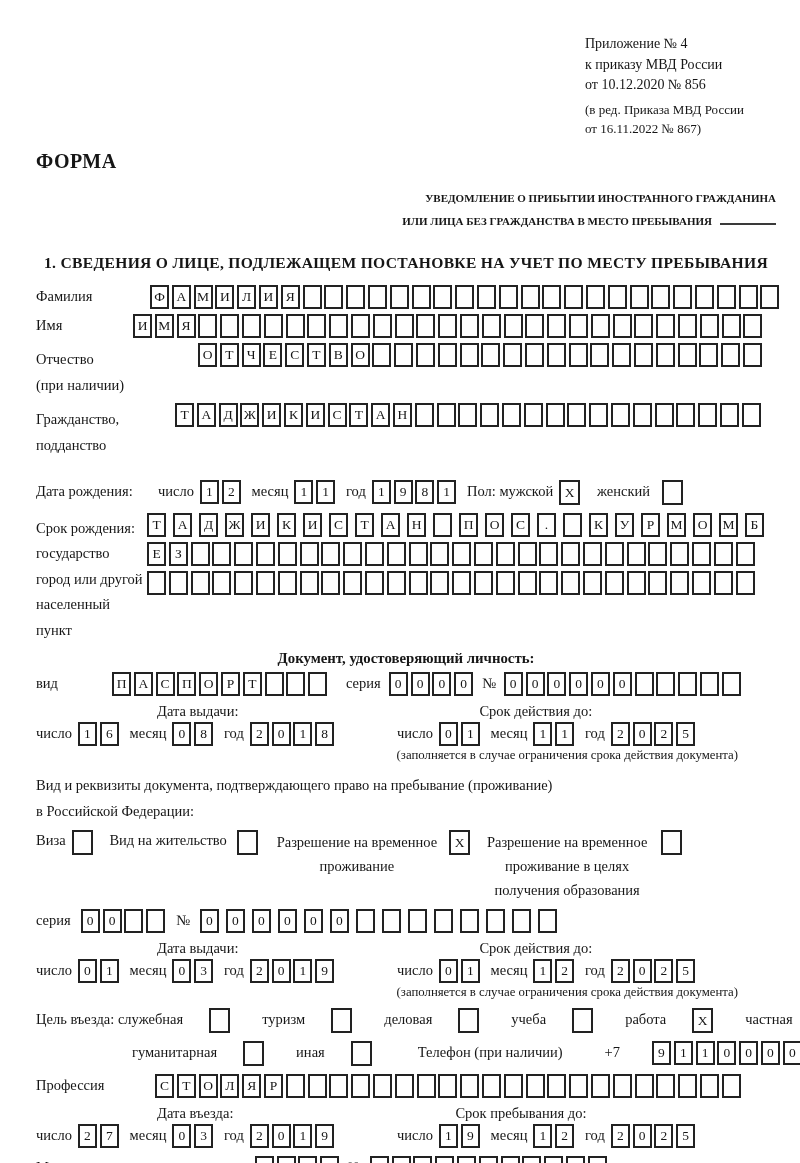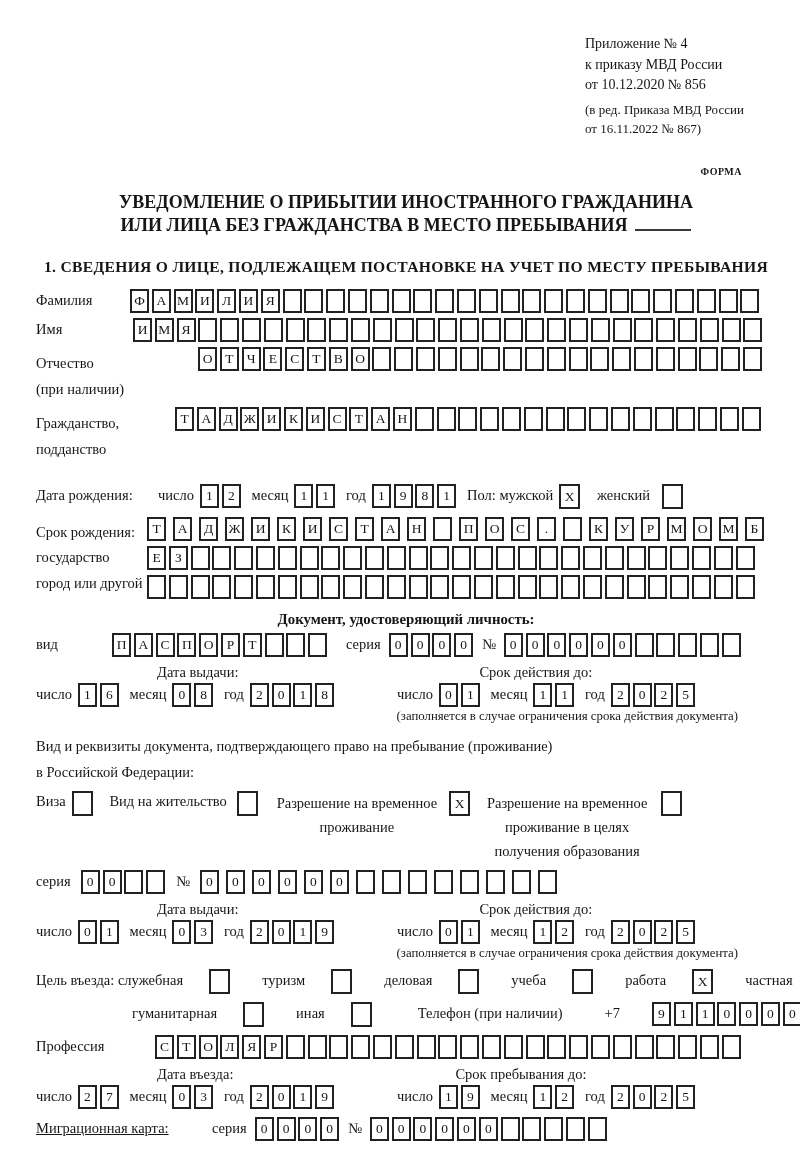--- a/index.html
+++ b/index.html
@@ -8,23 +8,23 @@
     width:800px; height:1163px; overflow:hidden;
     color:#161616;
     font-family:"Liberation Serif", serif;
   }
   .page { padding:34px 24px 0 36px; font-size:14.5px; }
 
   
   .header-note { margin-left:549px; font-size:14px; line-height:20.5px; }
   .header-note .sub { font-size:13px; line-height:19px; }
   .header-note .sub-first { margin-top:4px; }
-  .forma { text-align:right; padding-right:34px; font-weight:bold; font-size:10px; margin-top:28px; letter-spacing:.5px; }
-
-  .title { text-align:center; font-weight:bold; font-size:18px; line-height:23px; margin-top:14px; }
+  .forma { padding-right:34px; font-weight:bold; font-size:20px; margin-top:12px; letter-spacing:.5px; }
+
+  .title { text-align:right; font-weight:bold; font-size:11px; line-height:23px; margin-top:14px; }
   .title-underline { display:inline-block; width:56px; border-bottom:2.5px solid #3a3a3a; margin-left:8px; vertical-align:baseline; }
 
   .sec-heading { text-align:center; font-weight:bold; font-size:15.6px; letter-spacing:.3px; margin-top:21px; }
 
   
   .cell {
     display:inline-block; width:15px; height:20px;
     border:2px solid #222; margin-right:2.8px;
     text-align:center; font-size:13.5px; line-height:20px;
     vertical-align:top; background:#fff;
@@ -82,21 +82,21 @@
 
   <div class="title">
     <div>УВЕДОМЛЕНИЕ О ПРИБЫТИИ ИНОСТРАННОГО ГРАЖДАНИНА</div>
     <div>
       <span>ИЛИ ЛИЦА БЕЗ ГРАЖДАНСТВА В МЕСТО ПРЕБЫВАНИЯ</span><span class="title-underline"></span>
     </div>
   </div>
 
   <div class="sec-heading">1. СВЕДЕНИЯ О ЛИЦЕ, ПОДЛЕЖАЩЕМ ПОСТАНОВКЕ НА УЧЕТ ПО МЕСТУ ПРЕБЫВАНИЯ</div>
 
-  <div class="frow" style="margin-top:13px;">
+  <div class="frow" style="margin-top:13px;gap:20px;">
     <span class="lbl w-surname">Фамилия</span>
     <span class="cells"><span class="cell">Ф</span><span class="cell">А</span><span class="cell">М</span><span class="cell">И</span><span class="cell">Л</span><span class="cell">И</span><span class="cell">Я</span><span class="cell"></span><span class="cell"></span><span class="cell"></span><span class="cell"></span><span class="cell"></span><span class="cell"></span><span class="cell"></span><span class="cell"></span><span class="cell"></span><span class="cell"></span><span class="cell"></span><span class="cell"></span><span class="cell"></span><span class="cell"></span><span class="cell"></span><span class="cell"></span><span class="cell"></span><span class="cell"></span><span class="cell"></span><span class="cell"></span><span class="cell"></span><span class="cell"></span></span>
   </div>
 
   <div class="frow">
     <span class="lbl w-name">Имя</span>
     <span class="cells"><span class="cell">И</span><span class="cell">М</span><span class="cell">Я</span><span class="cell"></span><span class="cell"></span><span class="cell"></span><span class="cell"></span><span class="cell"></span><span class="cell"></span><span class="cell"></span><span class="cell"></span><span class="cell"></span><span class="cell"></span><span class="cell"></span><span class="cell"></span><span class="cell"></span><span class="cell"></span><span class="cell"></span><span class="cell"></span><span class="cell"></span><span class="cell"></span><span class="cell"></span><span class="cell"></span><span class="cell"></span><span class="cell"></span><span class="cell"></span><span class="cell"></span><span class="cell"></span><span class="cell"></span></span>
   </div>
 
   <div class="frow">
@@ -121,20 +121,21 @@
     <span class="cell cb ml6">X</span>
     <span class="lbl ml14">женский</span>
     <span class="cell cb ml12"></span>
   </div>
 
   <div class="frow" style="margin-top:8px;">
     <div class="lbl w-bplace">
       <div>Срок рождения:</div>
       <div>государство</div>
       <div>город или другой</div>
+      <div>населенный пункт</div>
     </div>
     <div class="bp-rows">
       <span class="cells wide"><span class="cell">Т</span><span class="cell">А</span><span class="cell">Д</span><span class="cell">Ж</span><span class="cell">И</span><span class="cell">К</span><span class="cell">И</span><span class="cell">С</span><span class="cell">Т</span><span class="cell">А</span><span class="cell">Н</span><span class="cell"></span><span class="cell">П</span><span class="cell">О</span><span class="cell">С</span><span class="cell">.</span><span class="cell"></span><span class="cell">К</span><span class="cell">У</span><span class="cell">Р</span><span class="cell">М</span><span class="cell">О</span><span class="cell">М</span><span class="cell">Б</span></span>
       <span class="cells"><span class="cell">Е</span><span class="cell">З</span><span class="cell"></span><span class="cell"></span><span class="cell"></span><span class="cell"></span><span class="cell"></span><span class="cell"></span><span class="cell"></span><span class="cell"></span><span class="cell"></span><span class="cell"></span><span class="cell"></span><span class="cell"></span><span class="cell"></span><span class="cell"></span><span class="cell"></span><span class="cell"></span><span class="cell"></span><span class="cell"></span><span class="cell"></span><span class="cell"></span><span class="cell"></span><span class="cell"></span><span class="cell"></span><span class="cell"></span><span class="cell"></span><span class="cell"></span></span>
       <span class="cells"><span class="cell"></span><span class="cell"></span><span class="cell"></span><span class="cell"></span><span class="cell"></span><span class="cell"></span><span class="cell"></span><span class="cell"></span><span class="cell"></span><span class="cell"></span><span class="cell"></span><span class="cell"></span><span class="cell"></span><span class="cell"></span><span class="cell"></span><span class="cell"></span><span class="cell"></span><span class="cell"></span><span class="cell"></span><span class="cell"></span><span class="cell"></span><span class="cell"></span><span class="cell"></span><span class="cell"></span><span class="cell"></span><span class="cell"></span><span class="cell"></span><span class="cell"></span></span>
     </div>
   </div>
 
   <div class="center-bold">Документ, удостоверяющий личность:</div>
 

